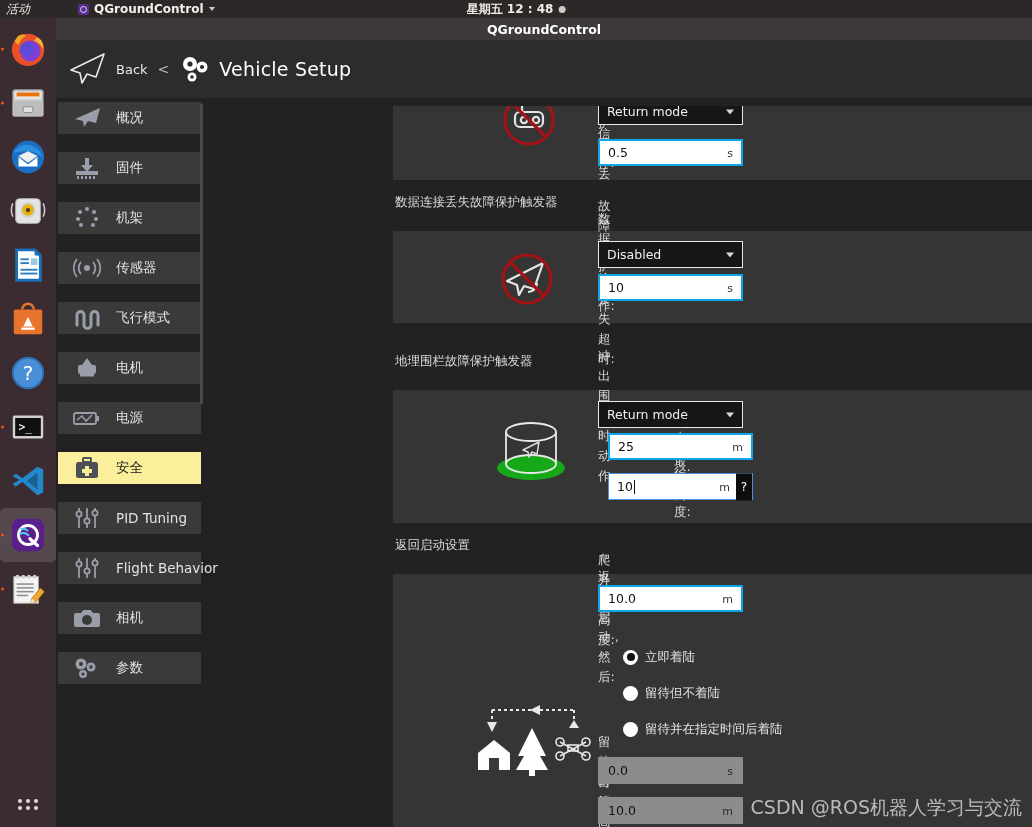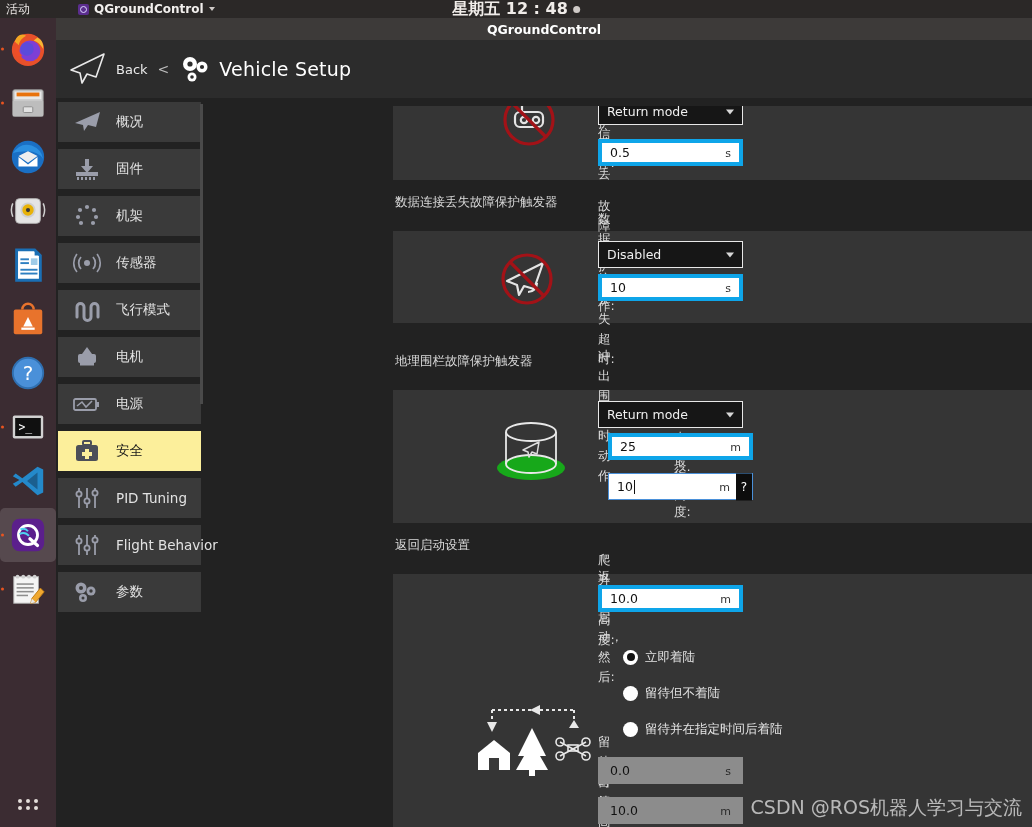--- a/index.html
+++ b/index.html
@@ -9,38 +9,38 @@
     font-family:"DejaVu Sans","Liberation Sans",sans-serif;
   }
   #root { position:relative; width:1032px; height:827px; }
 
   
   .gnome-topbar{
     position:absolute; left:0; top:0; width:1032px; height:18px;
     background:#2b2827; color:#d6d2d0; font-size:11.5px;
     display:flex; align-items:center;
   }
-  .gnome-activities{ position:absolute; left:6px; top:1px; font-size:12px; color:#e8e4e2; }
+  .gnome-activities{ position:absolute; left:6px; top:1px; font-size:12px; color:#e8e4e2;font-style:italic; }
   .gnome-appbox{ position:absolute; left:78px; top:0px; height:18px; display:flex; align-items:center; gap:5px; }
   .gnome-appicon{
     width:11px; height:11px; border-radius:2px;
     background:#5b2d8e; position:relative;
   }
   .gnome-appicon:after{
     content:""; position:absolute; left:2px; top:2px; width:7px; height:7px;
     border:1.4px solid #dcd7ff; border-radius:50%; box-sizing:border-box;
   }
   .gnome-appname{ font-size:12px; font-weight:bold; color:#f2efed; }
   .tri-down{
     width:0;height:0;border-left:3.5px solid transparent;border-right:3.5px solid transparent;
     border-top:4px solid #cfcac7;
   }
   .gnome-clock{
     position:absolute; left:50%; transform:translateX(-50%); top:0px; height:18px;
-    display:flex; align-items:center; gap:5px; font-size:16px; color:#f0ece9; font-weight:bold;
+    display:flex; align-items:center; gap:5px; font-size:12px; color:#f0ece9; font-weight:bold;
   }
   .gnome-dot{ width:7px;height:7px;border-radius:50%;background:#cfcac7; }
 
   
   .dock{
     position:absolute; left:0; top:18px; width:56px; height:809px;
     background:#3b2c32;
   }
   .dock-item{
     position:relative; width:56px; height:54px;
@@ -83,21 +83,21 @@
   .tb-title{ color:#ffffff; font-size:19px; letter-spacing:.2px; }
 
   .qgc-body{ position:relative; height:729px; display:flex; }
 
   
   .sidebar{
     width:147px; background:#222222; padding-top:4px; flex:0 0 147px;
     position:relative;
   }
   .side-item{
-    height:40px; margin:0 2px 7px 2px; background:#3a3a3a;
+    height:32px; margin:0 2px 18px 2px; background:#3a3a3a;
     display:flex; align-items:center; gap:12px; padding-left:12px;
     color:#e2e2e2; font-size:13.5px; cursor:pointer;
   }
   .side-item.selected{ background:#fcef9b; color:#1a1a1a; }
   .side-ico{ width:34px; height:28px; flex:0 0 34px; display:flex; align-items:center; justify-content:center; }
   .side-ico svg{ display:block; }
   .side-label{ white-space:nowrap; }
 
   .side-scroll{
     position:absolute; right:0px; top:6px; width:3px; height:300px;
@@ -132,21 +132,21 @@
     display:flex; align-items:center; padding-left:8px;
   }
   .combo .arrow{
     position:absolute; right:8px; top:50%; transform:translateY(-50%);
     width:0;height:0;border-left:4px solid transparent;border-right:4px solid transparent;
     border-top:5px solid #d7d7d7;
   }
   .txt{
     position:relative; width:145px; height:27px; background:#ffffff;
     color:#101010; font-size:12.5px; display:flex; align-items:center;
-    padding-left:8px; border:4px solid #0ea5e9;
+    padding-left:8px; border:2px solid #0ea5e9;
   }
   .txt.focused{ border:1.5px solid #4a90d9; }
   .txt .unit{
     position:absolute; right:8px; top:50%; transform:translateY(-50%);
     color:#333; font-size:11px;
   }
   .txt .caret{
     display:inline-block; width:1px; height:14px; background:#111; margin-left:1px;
   }
   .txt.disabled{ background:#8c8c8c; border-color:#8c8c8c; color:#111; }
@@ -493,20 +493,29 @@
               <g fill="#3a3a3a" stroke="#9a9daa" stroke-width="1.8">
                   <circle cx="7" cy="8" r="2.6"></circle>
                   <circle cx="15" cy="15" r="2.6"></circle>
                   <circle cx="23" cy="7" r="2.6"></circle>
                 </g>
             </svg>
           </span>
           <span class="side-label">Flight Behavior</span>
         </div>
 
+        <div class="side-item">
+          <span class="side-ico">
+            <svg width="30" height="24" viewBox="0 0 30 24">
+              <path d="M4 7 h5 l2.5 -3 h7 L21 7 h5 a2 2 0 0 1 2 2 v10 a2 2 0 0 1 -2 2 H4 a2 2 0 0 1 -2 -2 V9 a2 2 0 0 1 2 -2 z" fill="#9a9daa"></path>
+              <circle cx="15" cy="14" r="5" fill="#3a3a3a"></circle>
+            </svg>
+          </span>
+          <span class="side-label">相机</span>
+        </div>
 
         <div class="side-item">
           <span class="side-ico">
             <svg width="30" height="24" viewBox="0 0 30 24">
               <g fill="#9a9daa">
                   <circle cx="9" cy="8" r="5.5"></circle>
                   <circle cx="19" cy="11" r="4.5"></circle>
                   <circle cx="11" cy="18" r="4"></circle>
                 </g>
               <g fill="#3a3a3a">

